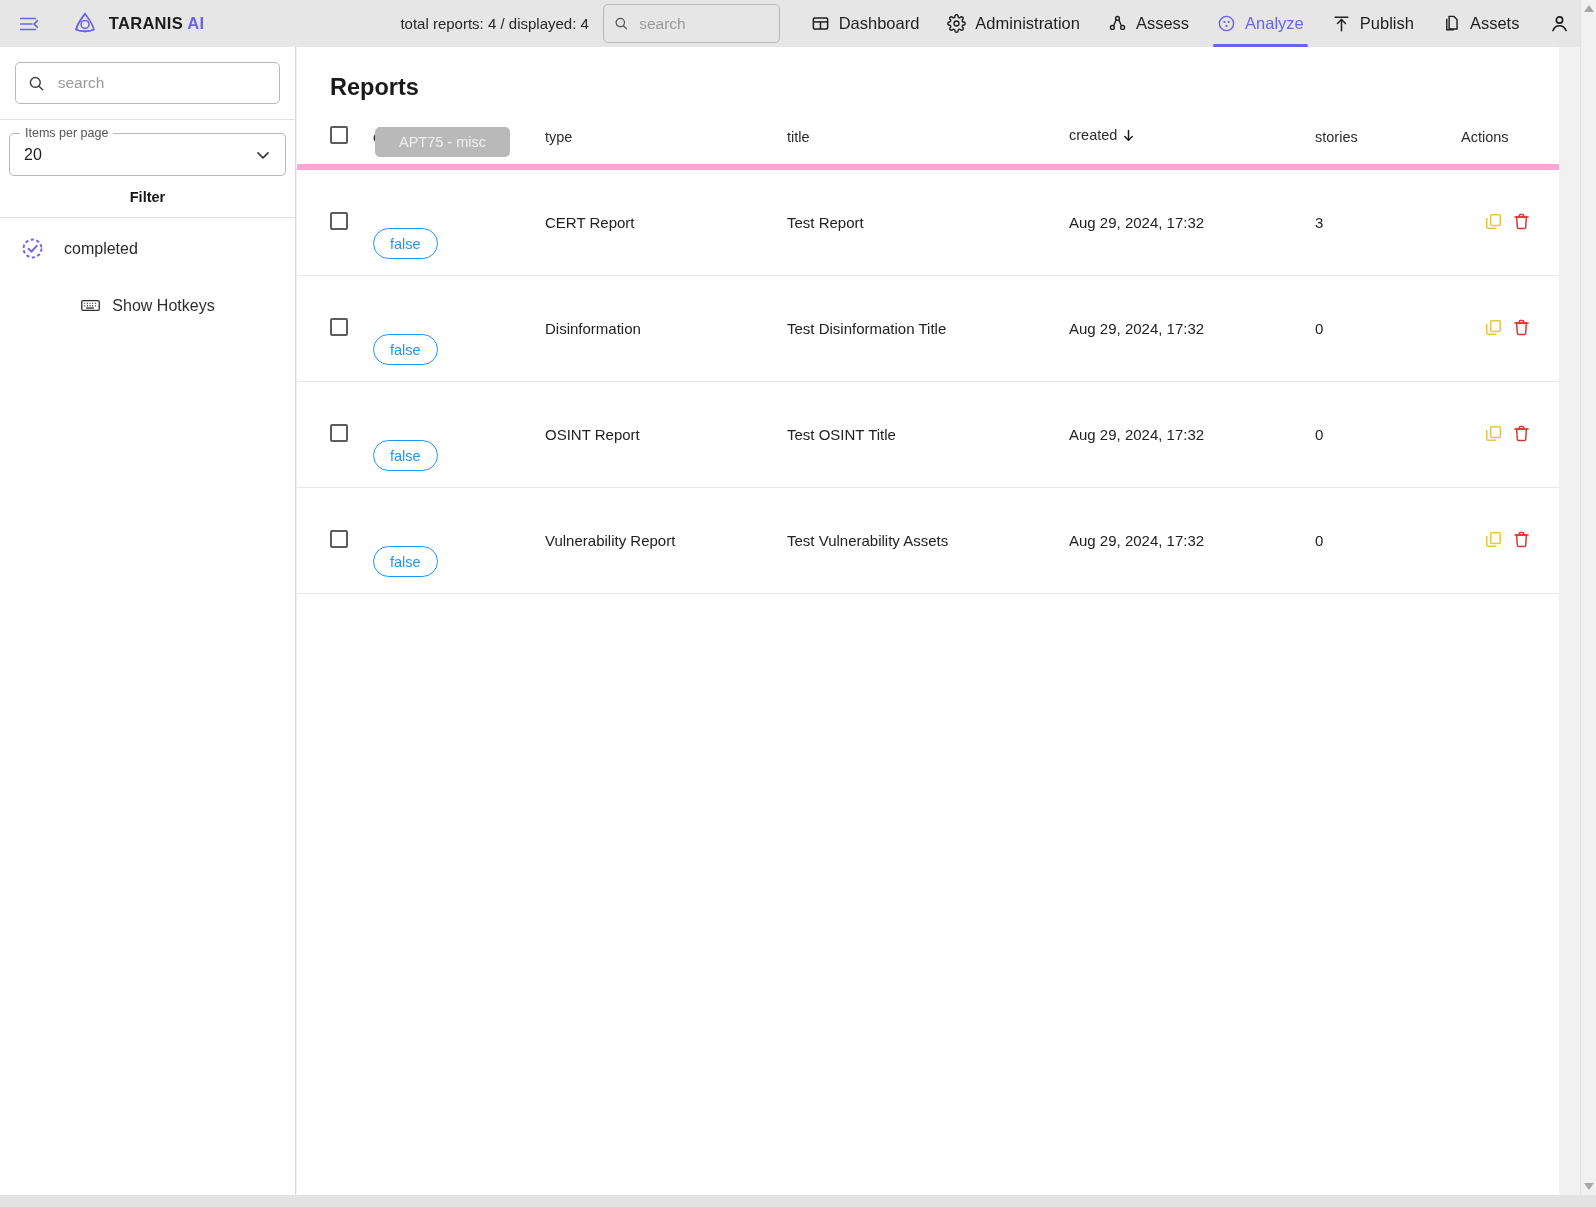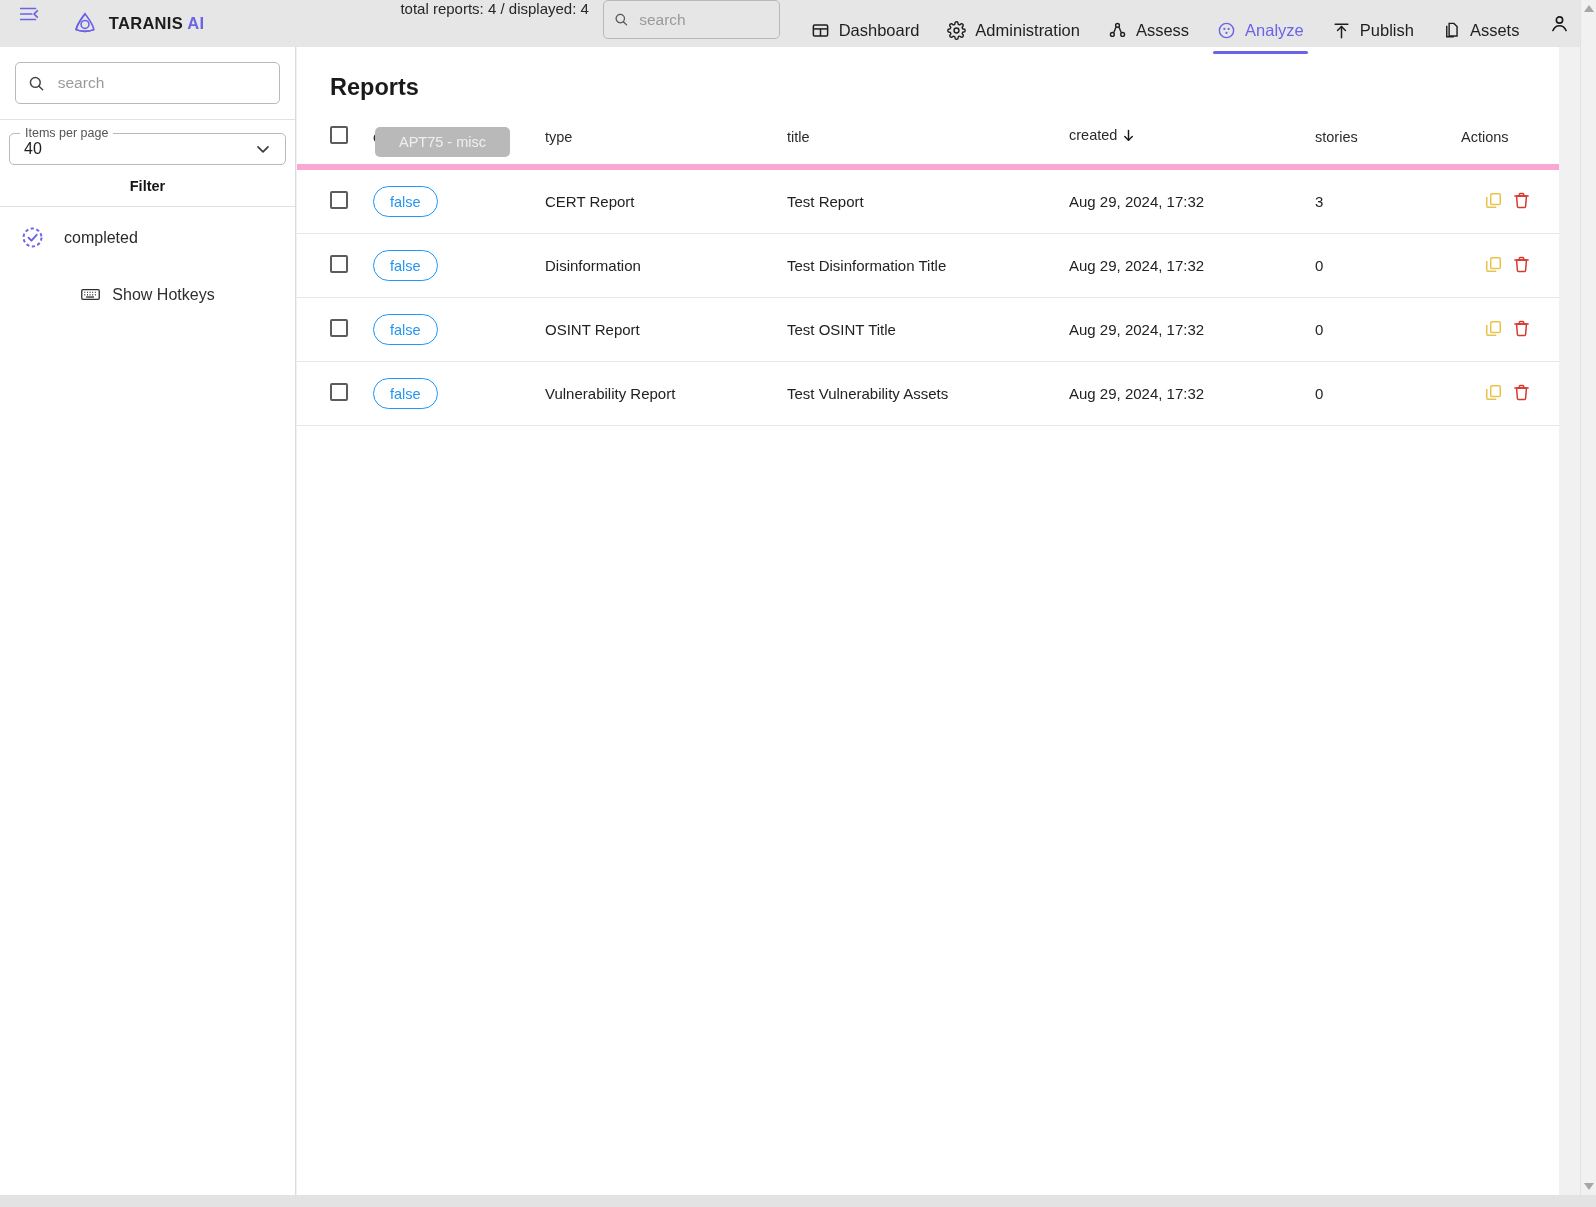--- a/index.html
+++ b/index.html
@@ -20,20 +20,21 @@
   }
 
   
   .topbar {
     position: absolute;
     top: 0; left: 0;
     width: 1580px;
     height: 47px;
     background: #e6e6e6;
     display: flex;
+    align-items: center;
     z-index: 30;
   }
   .hamburger {
     margin-left: 16px;
     width: 28px; height: 28px;
     display: flex; align-items: center; justify-content: center;
     cursor: pointer;
   }
   .brand {
     display: flex;
@@ -145,21 +146,21 @@
     border: none; outline: none; background: transparent;
     font-family: "Liberation Sans", sans-serif;
     font-size: 15.5px; color: #333; width: 100%;
   }
   .side-search input::placeholder { color: #9a9a9a; }
 
   .side-body { padding: 13px 9px 0 9px; }
 
   .select-field {
     position: relative;
-    height: 32px;
+    height: 43px;
     border: 1px solid #b9b9b9;
     border-radius: 5px;
     display: flex;
     align-items: center;
     padding: 0 14px;
     background: #fff;
     cursor: pointer;
   }
   .select-legend {
     position: absolute;
@@ -320,20 +321,21 @@
     justify-content: center;
     min-width: 60px;
     height: 31px;
     padding: 12px 16px;
     border: 1px solid #2196f3;
     border-radius: 16px;
     color: #2196f3;
     font-size: 14.5px;
     background: #fff;
     cursor: pointer;
+    margin-top: 42px;
   }
   .sort-arrow { display: inline-block; vertical-align: -3px; margin-left: 4px; }
   .action-icons {
     display: inline-flex;
     align-items: center;
     gap: 9px;
     justify-content: flex-end;
   }
   .icon-btn { cursor: pointer; display: flex; }
 
@@ -485,21 +487,21 @@
             <line x1="15.8" y1="15.8" x2="21" y2="21" stroke-linecap="round"></line>
         </svg>
         <input type="text" placeholder="search" style="">
       </div>
     </div>
 
     <div class="side-body">
 
       <div class="select-field">
         <span class="select-legend">Items per page</span>
-        <span class="select-value">40</span>
+        <span class="select-value">20</span>
         <span class="select-caret">
           <svg width="20" height="20" viewBox="0 0 24 24" fill="none" stroke="#3a3a3a" stroke-width="2" stroke-linecap="round" stroke-linejoin="round">
             <polyline points="6,9.5 12,15.5 18,9.5"></polyline>
           </svg>
         </span>
       </div>
 
 
       <div class="filter-title">Filter</div>
 

